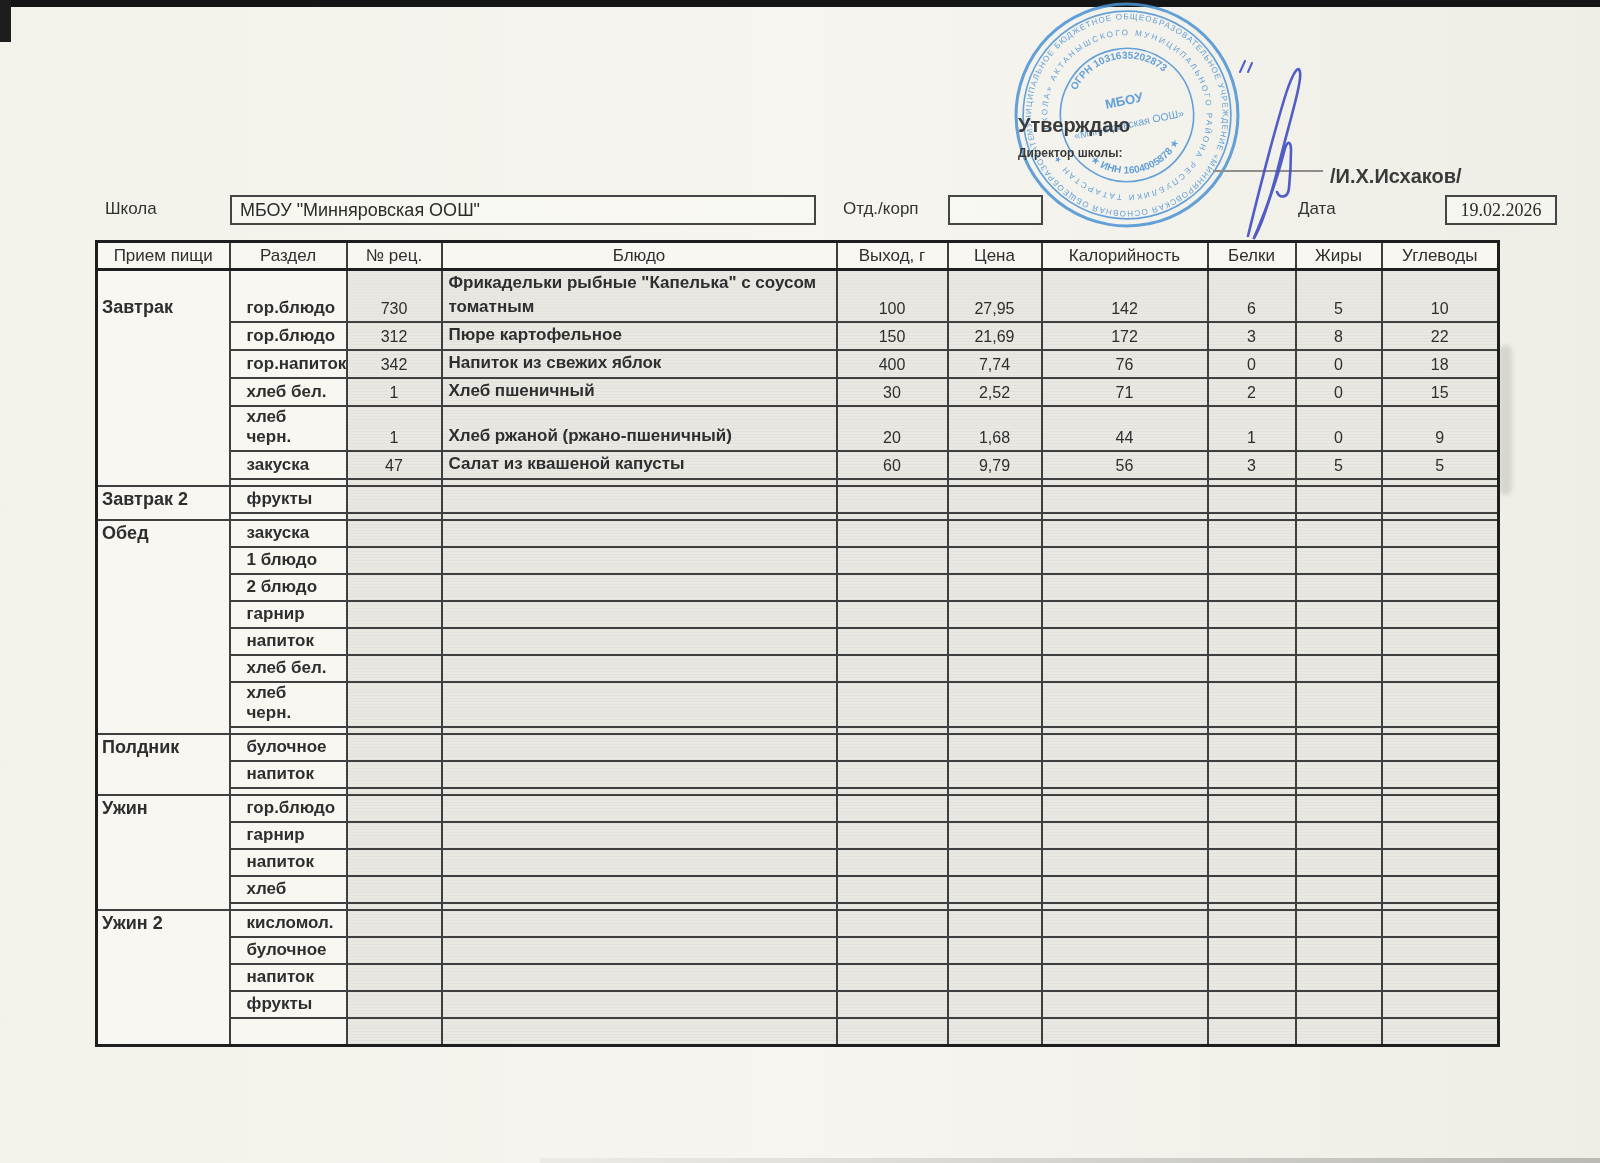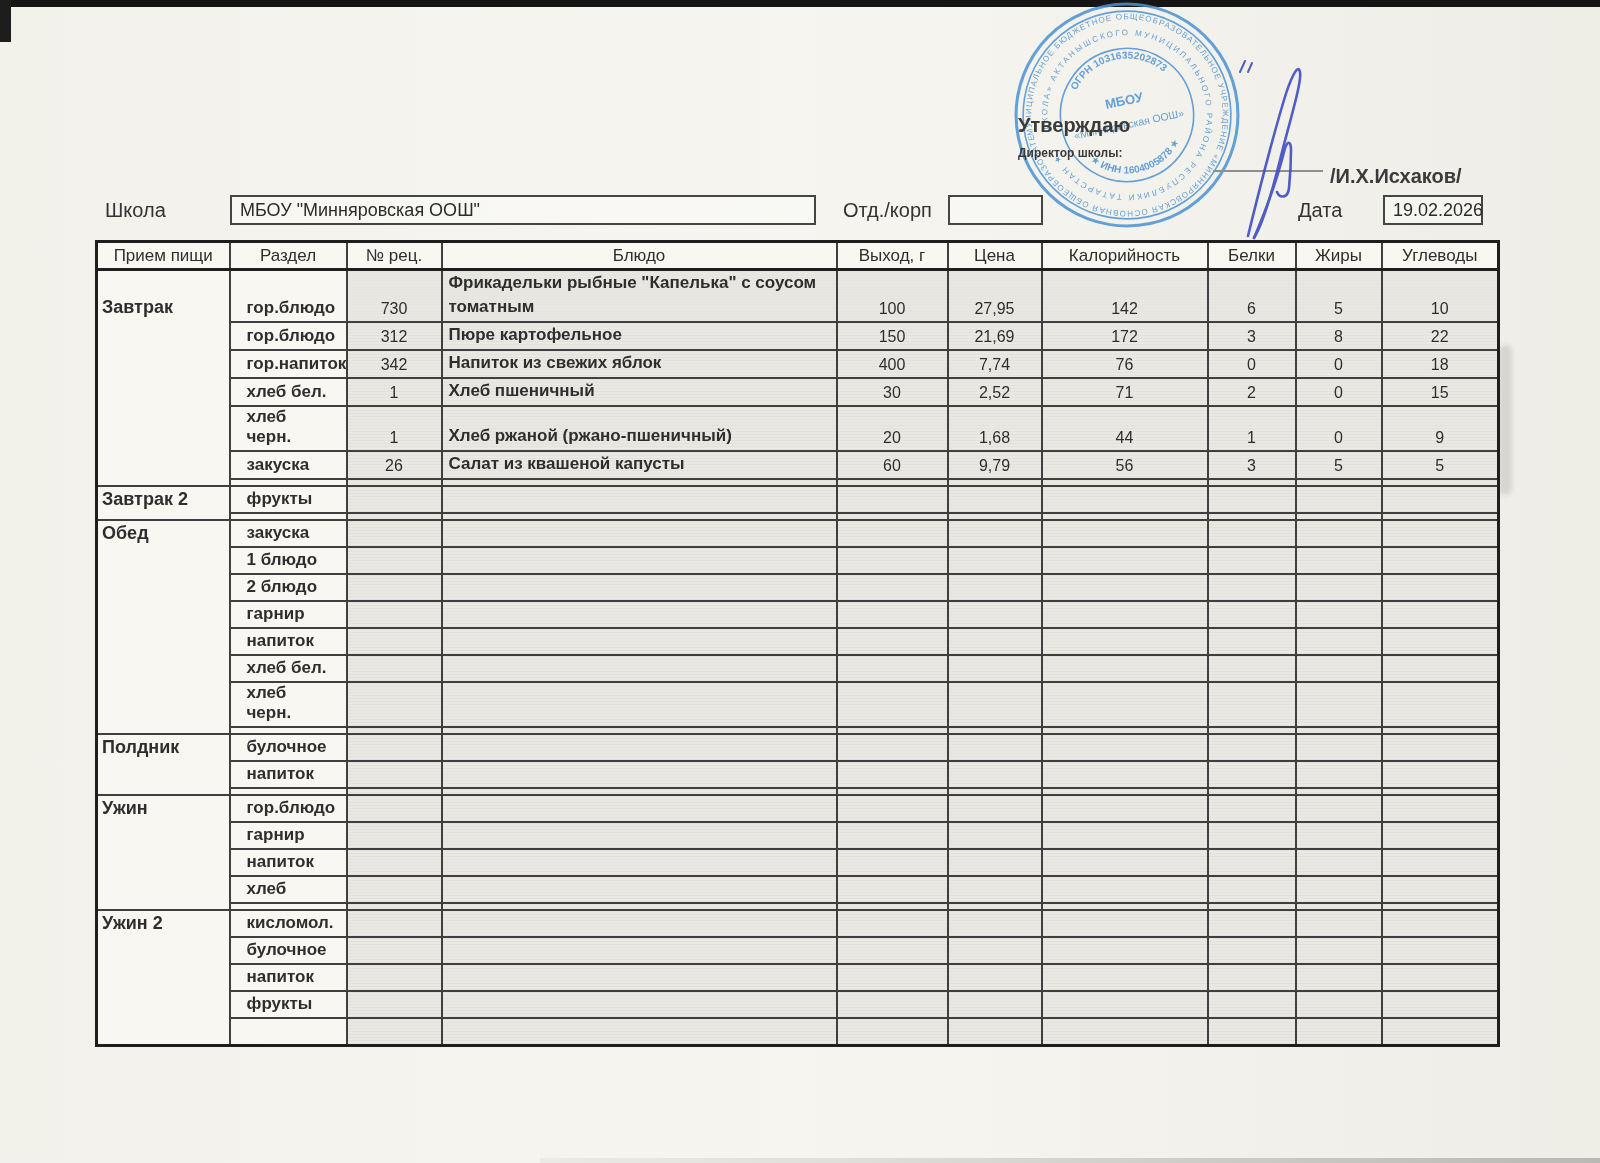--- a/index.html
+++ b/index.html
@@ -16,21 +16,21 @@
   
   .stamp{position:absolute;left:1008px;top:-4px;width:238px;height:238px;
     transform:rotate(-12deg);opacity:.85;}
   .approve-label{position:absolute;left:1018px;top:114px;font-size:20px;font-weight:bold;color:#3a3a3a;}
   .director-label{position:absolute;left:1018px;top:146px;font-size:12px;font-weight:bold;color:#3a3a3a;}
   .sig-line{position:absolute;left:1213px;top:170px;width:110px;border-bottom:2px solid #8e8e8e;}
   .director-name{position:absolute;left:1330px;top:146px;font-size:20px;font-weight:bold;color:#3a3a3a;margin-top:19px;}
   .signature-svg{position:absolute;left:1150px;top:40px;width:220px;height:215px;}
 
   
-  .flabel{position:absolute;font-size:20px;color:#333;}
+  .flabel{position:absolute;font-size:17px;color:#333;}
   .fbox{position:absolute;border:2px solid #454545;height:30px;box-sizing:border-box;
     background:rgba(252,251,246,.55);font-size:18px;line-height:26px;padding:0 8px;color:#2b2b2b;}
   .fbox.centered{text-align:center;}
 
   
   #menu-table{position:absolute;left:95px;top:240px;width:1402px;border-collapse:collapse;
     table-layout:fixed;background:#f8f7f2;border:3px solid #1e1e1e;}
   #menu-table th,#menu-table td{border:2px solid #3f3f3f;box-sizing:border-box;overflow:hidden;}
   #menu-table thead th{font-size:17px;font-weight:normal;text-align:center;height:28px;
     background:#f8f7f2;padding:0 2px;border-bottom:3px solid #1e1e1e;}
@@ -99,21 +99,21 @@
       <path d="M 1240 72 l 5 -11" stroke-width="2"></path>
       <path d="M 1248 72 l 4 -9" stroke-width="2"></path>
     </g>
   </svg>
 
   <div class="flabel" style="left:105px;top:199px;">Школа</div>
   <div class="fbox" style="left:230px;top:195px;width:586px;">МБОУ "Минняровская ООШ"</div>
   <div class="flabel" style="left:843px;top:199px;">Отд./корп</div>
   <div class="fbox" style="left:948px;top:195px;width:95px;"></div>
   <div class="flabel" style="left:1298px;top:199px;">Дата</div>
-  <div class="fbox centered" style="left:1383px;top:195px;width:100px;">19.02.2026</div>
+  <div class="fbox centered" style="left:1445px;top:195px;width:112px;font-family:Liberation Serif, serif;">19.02.2026</div>
 
   <table id="menu-table">
     <colgroup>
         <col style="width: 133px;">
         <col style="width: 117px;">
         <col style="width: 95px;">
         <col style="width: 395px;">
         <col style="width: 111px;">
         <col style="width: 94px;">
         <col style="width: 166px;">
@@ -187,21 +187,21 @@
           <td class="dish gray">Хлеб ржаной (ржано-пшеничный)</td>
           <td class="num gray">20</td>
           <td class="num gray">1,68</td>
           <td class="num gray">44</td>
           <td class="num gray">1</td>
           <td class="num gray">0</td>
           <td class="num gray">9</td>
         </tr>
         <tr class="r">
           <td class="razdel">закуска</td>
-          <td class="rec gray">26</td>
+          <td class="rec gray">47</td>
           <td class="dish gray">Салат из квашеной капусты</td>
           <td class="num gray">60</td>
           <td class="num gray">9,79</td>
           <td class="num gray">56</td>
           <td class="num gray">3</td>
           <td class="num gray">5</td>
           <td class="num gray">5</td>
         </tr>
         <tr class="gap">
           <td class="razdel"></td>

